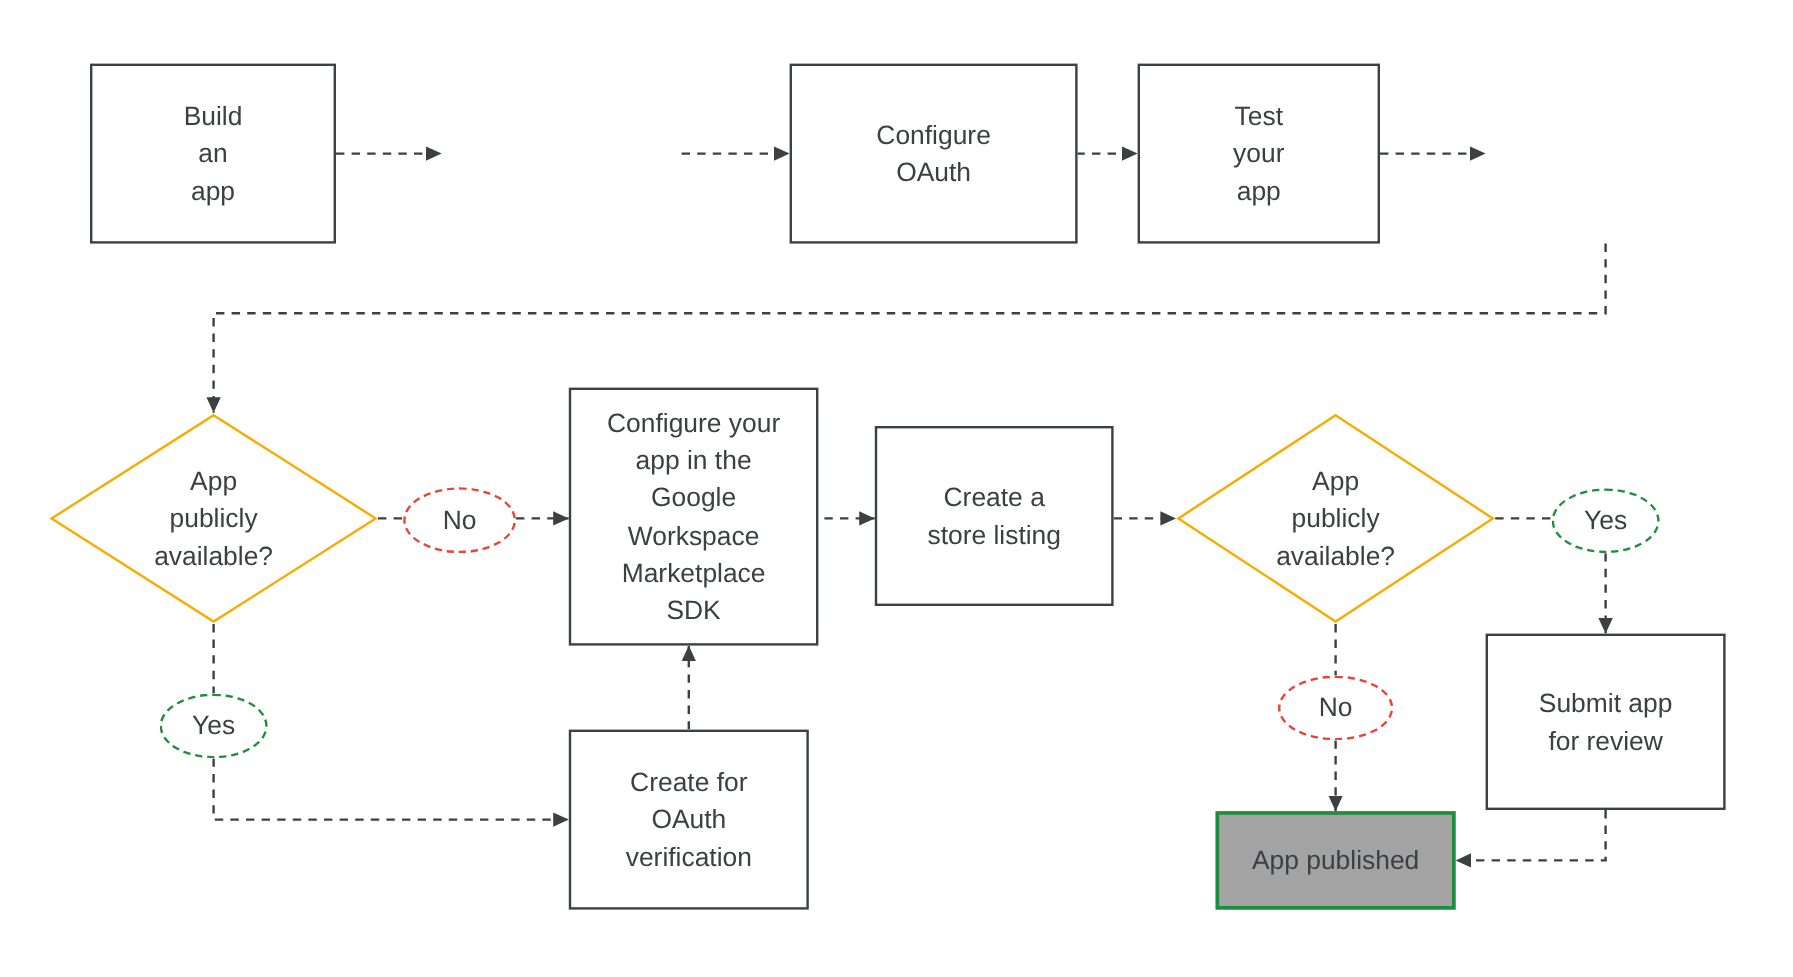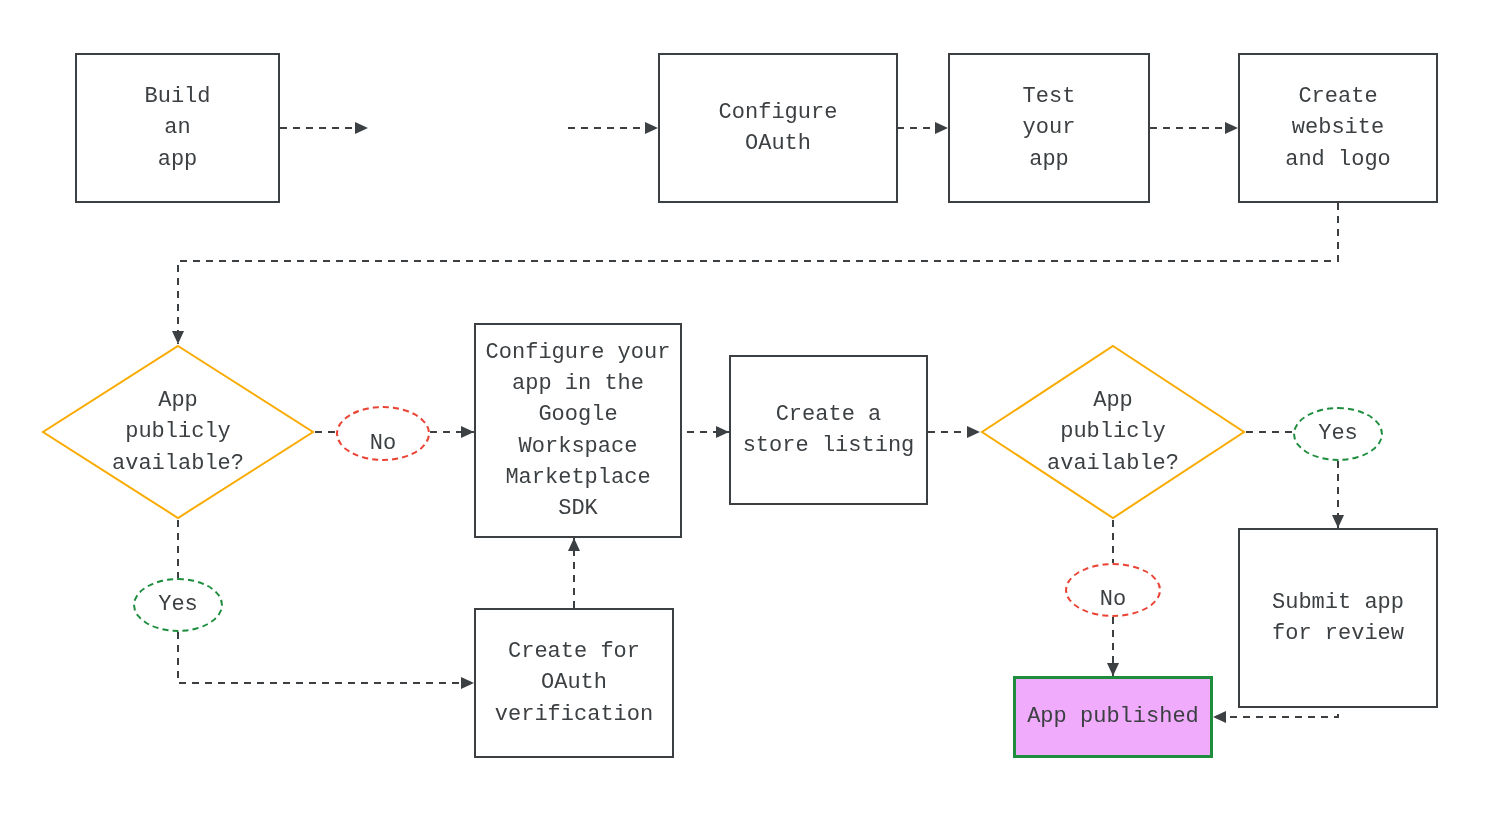--- a/index.html
+++ b/index.html
@@ -5,21 +5,20 @@
   * { margin:0; padding:0; box-sizing:border-box; }
   html,body { background:#ffffff; }
   body { font-family:"Liberation Sans","DejaVu Sans",sans-serif; color:var(--ink,#3c4043); }
 
   .canvas {
     position:relative;
     width:1494px;
     height:814px;
     background:#ffffff;
     overflow:hidden;
-    font-family:Liberation Mono, monospace;
   }
 
   
   .connectors { position:absolute; left:0; top:0; z-index:1; }
   .edge {
     fill:none;
     stroke:var(--ink,#3c4043);
     stroke-width:2;
     stroke-dasharray:7 6;
   }
@@ -49,24 +48,24 @@
   .diamond {
     fill:#ffffff;
     stroke:var(--accent-yellow,#f9ab00);
     stroke-width:2;
   }
   .oval {
     background:#ffffff;
     border:2px dashed var(--ink,#3c4043);
     border-radius:50%;
   }
-  .oval.no  { border-color:var(--red,#ea4335);align-items:flex-end; }
+  .oval.no  { border-color:var(--red,#ea4335); }
   .oval.yes { border-color:var(--green,#1e8e3e); }
   .published {
-    background:#f0abfc;
+    background:#a3a3a3;
     border:3px solid var(--green,#1e8e3e);
   }
 </style>
 </head>
 <body>
 
 <div class="canvas">
 
   <svg class="connectors" width="1494" height="814" viewBox="0 0 1494 814">
     <defs>
@@ -110,25 +109,20 @@
     <span class="label">Configure
 OAuth</span>
   </div>
 
   <div class="node process" style="left:948px;top:53px;width:202px;height:150px">
     <span class="label">Test
 your
 app</span>
   </div>
 
-  <div class="node process" style="left:1238px;top:53px;width:200px;height:150px">
-    <span class="label">Create
-website
-and logo</span>
-  </div>
 
   <div class="node decision" style="left:41px;top:344px;width:274px;height:176px">
     <svg class="shape" width="274" height="176" viewBox="0 0 274 176">
       <polygon class="diamond" points="137,2 272,88 137,174 2,88"></polygon>
     </svg>
     <span class="label">App
 publicly
 available?</span>
   </div>
 
@@ -156,21 +150,21 @@
     </svg>
     <span class="label">App
 publicly
 available?</span>
   </div>
 
   <div class="node oval yes" style="left:1293px;top:407px;width:90px;height:54px">
     <span class="label">Yes</span>
   </div>
 
-  <div class="node process" style="left:1238px;top:528px;width:200px;height:180px">
+  <div class="node process" style="left:1238px;top:528px;width:200px;height:147px">
     <span class="label">Submit app
 for review</span>
   </div>
 
   <div class="node oval no" style="left:1065px;top:563px;width:96px;height:54px">
     <span class="label">No</span>
   </div>
 
   <div class="node published" style="left:1013px;top:676px;width:200px;height:82px">
     <span class="label">App published</span>

